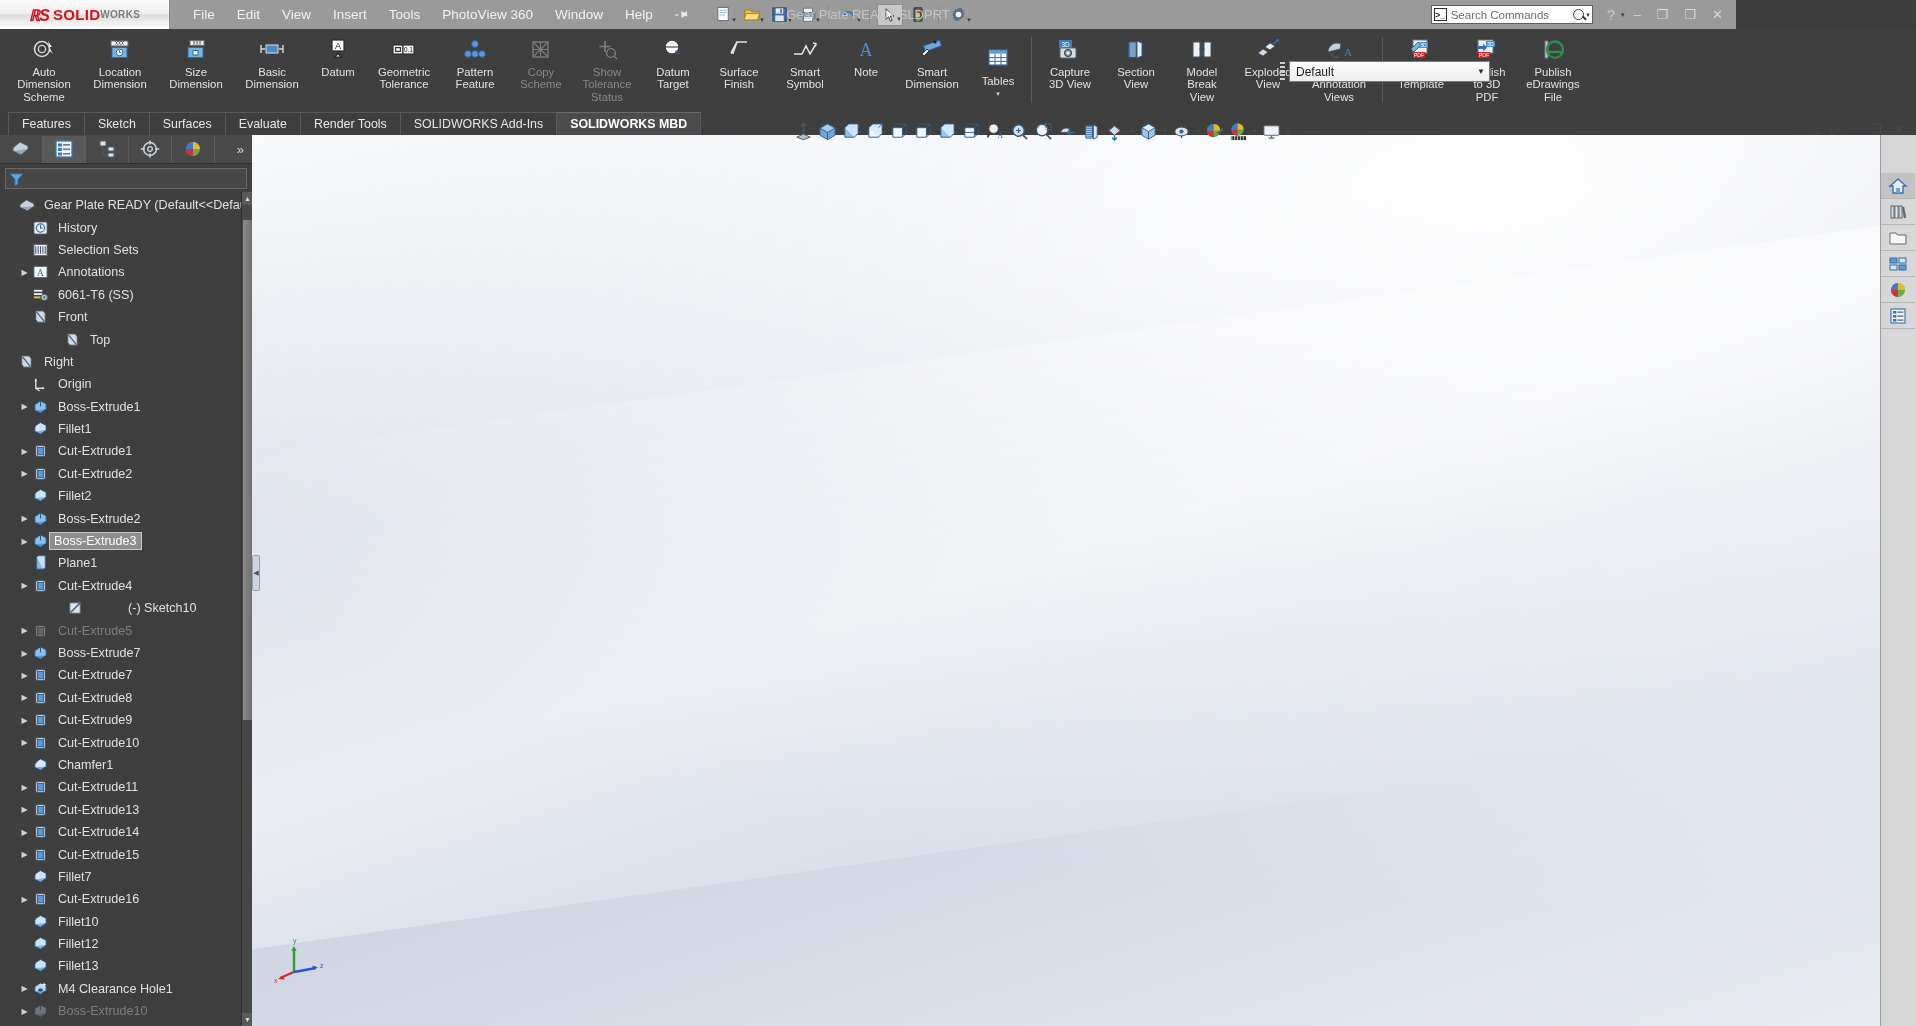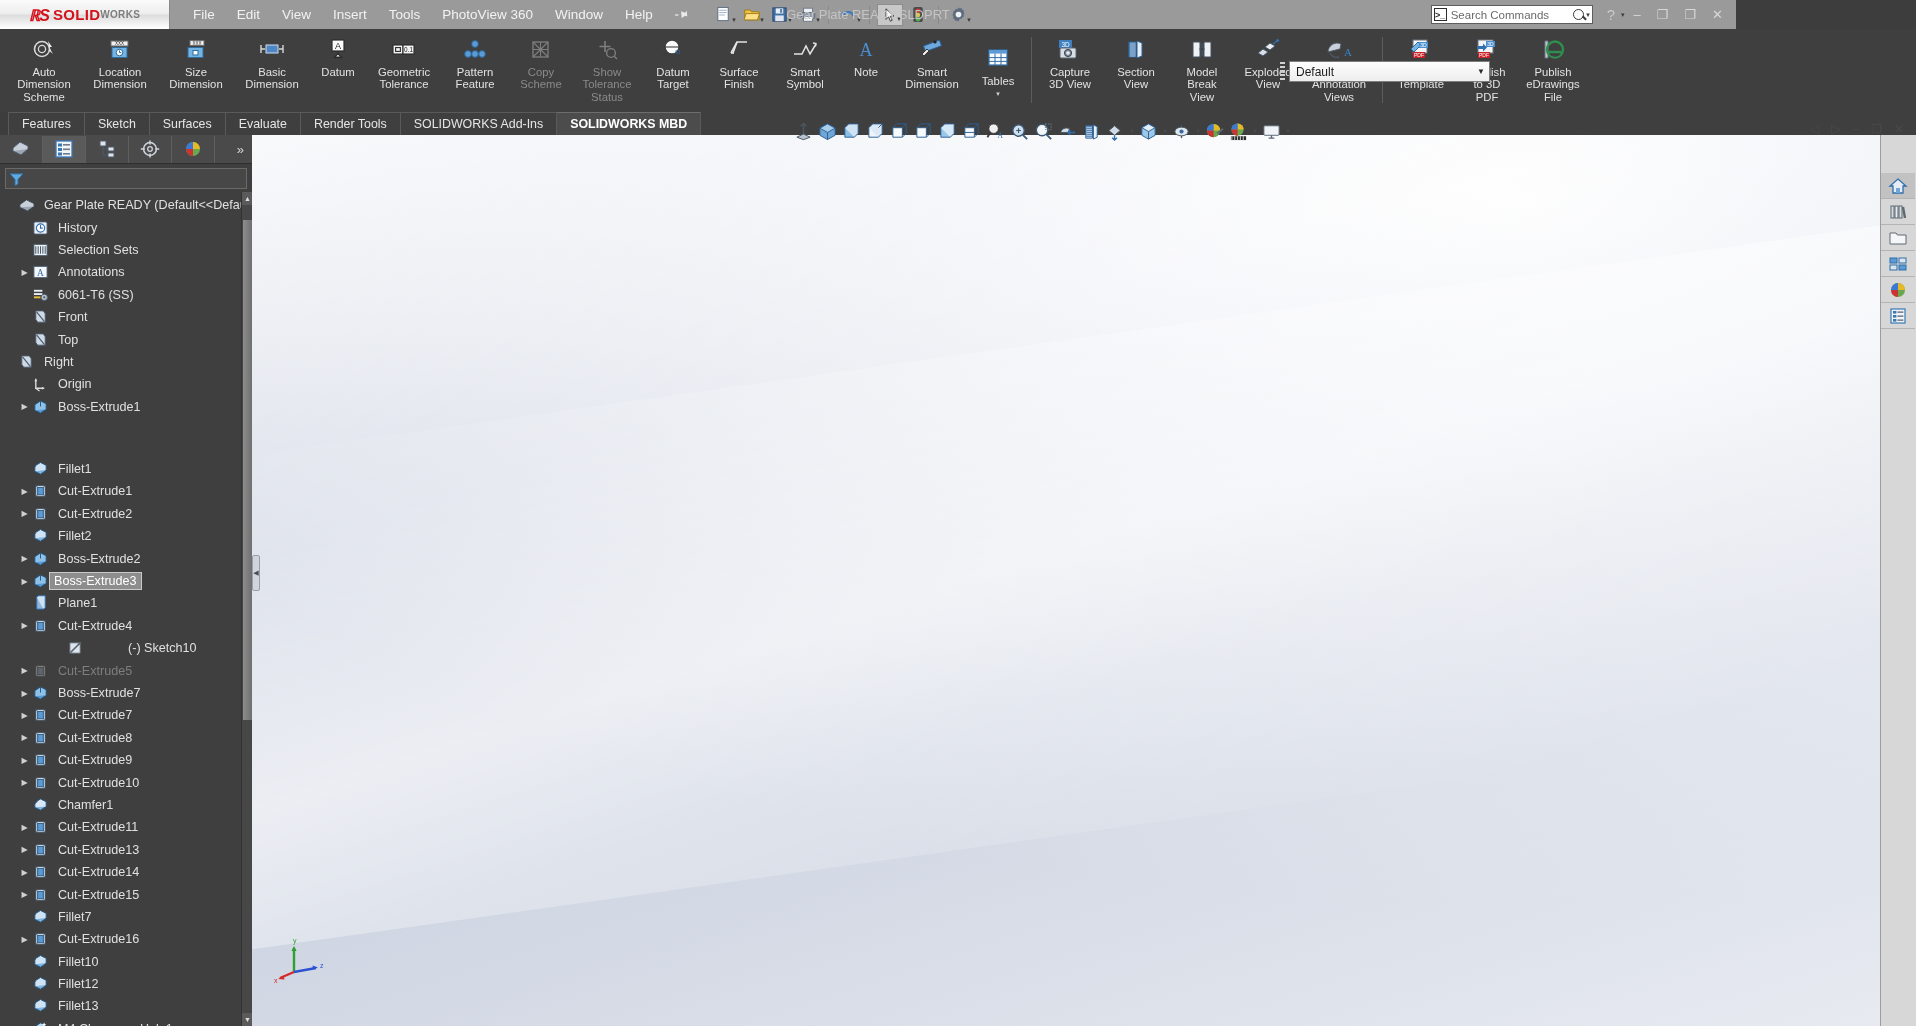--- a/index.html
+++ b/index.html
@@ -941,21 +941,21 @@
           <div class="node" style="padding-left: 18px;">
             <span class="arrow"></span>
             <span class="nicon">
               <svg width="17" height="16" viewBox="0 0 18 17">
                 <path d="M4 2 l8 0 l2 3 v9 l-8 0 l-2 -3 Z" fill="#cfdae6" stroke="#4a5a6b"></path>
                 <path d="M4.8 3 L13.2 13.5" stroke="#4a5a6b" stroke-width="1.2"></path>
               </svg>
             </span>
             <span class="nlabel">Front</span>
           </div>
-          <div class="node" style="padding-left: 18px;">
+          <div class="node" style="padding-left: 18px; margin-left: 32px;">
             <span class="arrow"></span>
             <span class="nicon">
               <svg width="17" height="16" viewBox="0 0 18 17">
                 <path d="M4 2 l8 0 l2 3 v9 l-8 0 l-2 -3 Z" fill="#cfdae6" stroke="#4a5a6b"></path>
                 <path d="M4.8 3 L13.2 13.5" stroke="#4a5a6b" stroke-width="1.2"></path>
               </svg>
             </span>
             <span class="nlabel">Top</span>
           </div>
           <div class="node" style="">
@@ -984,21 +984,21 @@
             <span class="arrow">▶</span>
             <span class="nicon">
               <svg width="17" height="16" viewBox="0 0 18 17">
                 <path d="M3 12 l6-4 l6 3 l-6 4 Z" fill="#5b9bd5" stroke="#23557f"></path>
                 <path d="M3 12 V6 l6-4 l6 3 v6" fill="#8fc0e8" stroke="#23557f"></path>
                 <path d="M9 8 V2" stroke="#23557f"></path>
               </svg>
             </span>
             <span class="nlabel">Boss-Extrude1</span>
           </div>
-          <div class="node" style="padding-left: 18px; margin-top: 40px;">
+          <div class="node" style="padding-left: 18px;">
             <span class="arrow"></span>
             <span class="nicon">
               <svg width="17" height="16" viewBox="0 0 18 17">
                 <path d="M3 11 l6-4 l6 3 l-6 4 Z" fill="#7fb4e0" stroke="#23557f"></path>
                 <path d="M3 11 V7 a4 4 0 0 1 2-3 l4-2.4 l6 3 v5" fill="#cfe3f5" stroke="#23557f"></path>
               </svg>
             </span>
             <span class="nlabel">Fillet1</span>
           </div>
           <div class="node" style="padding-left: 18px;">

